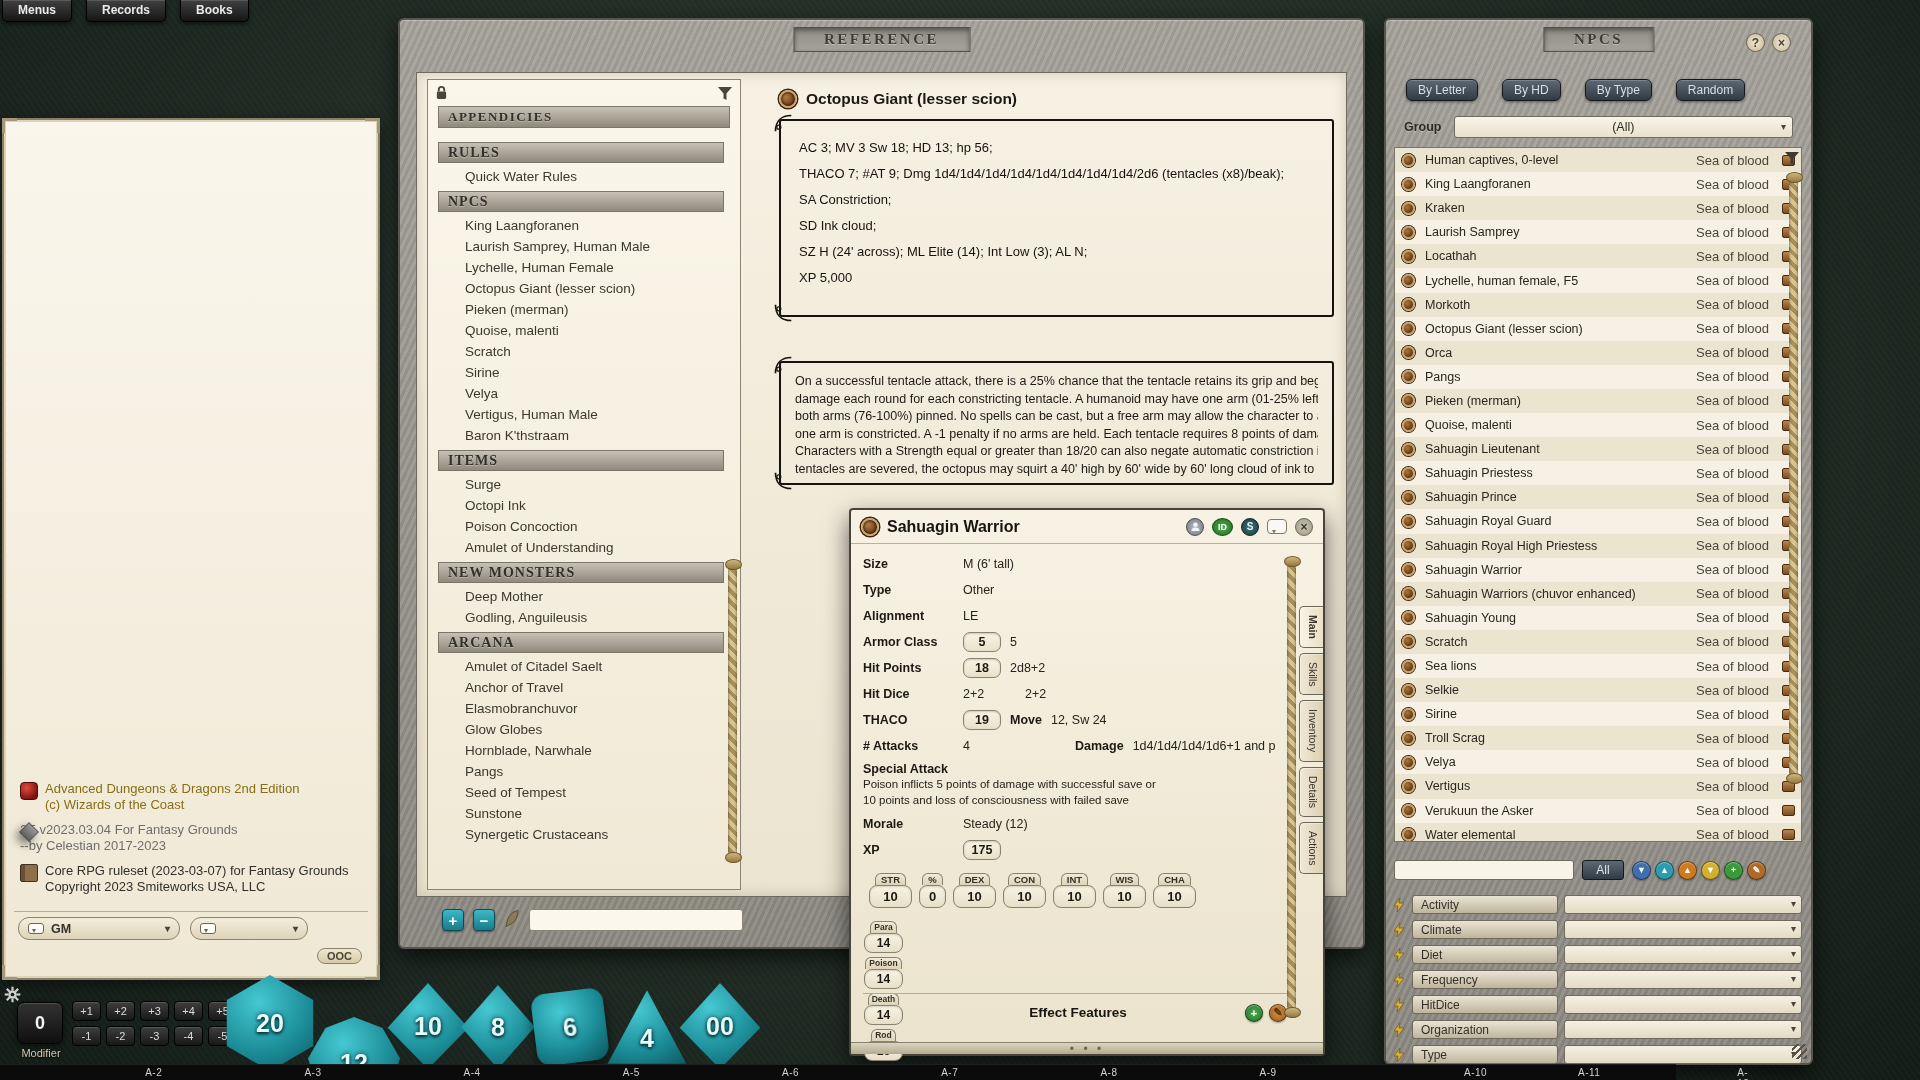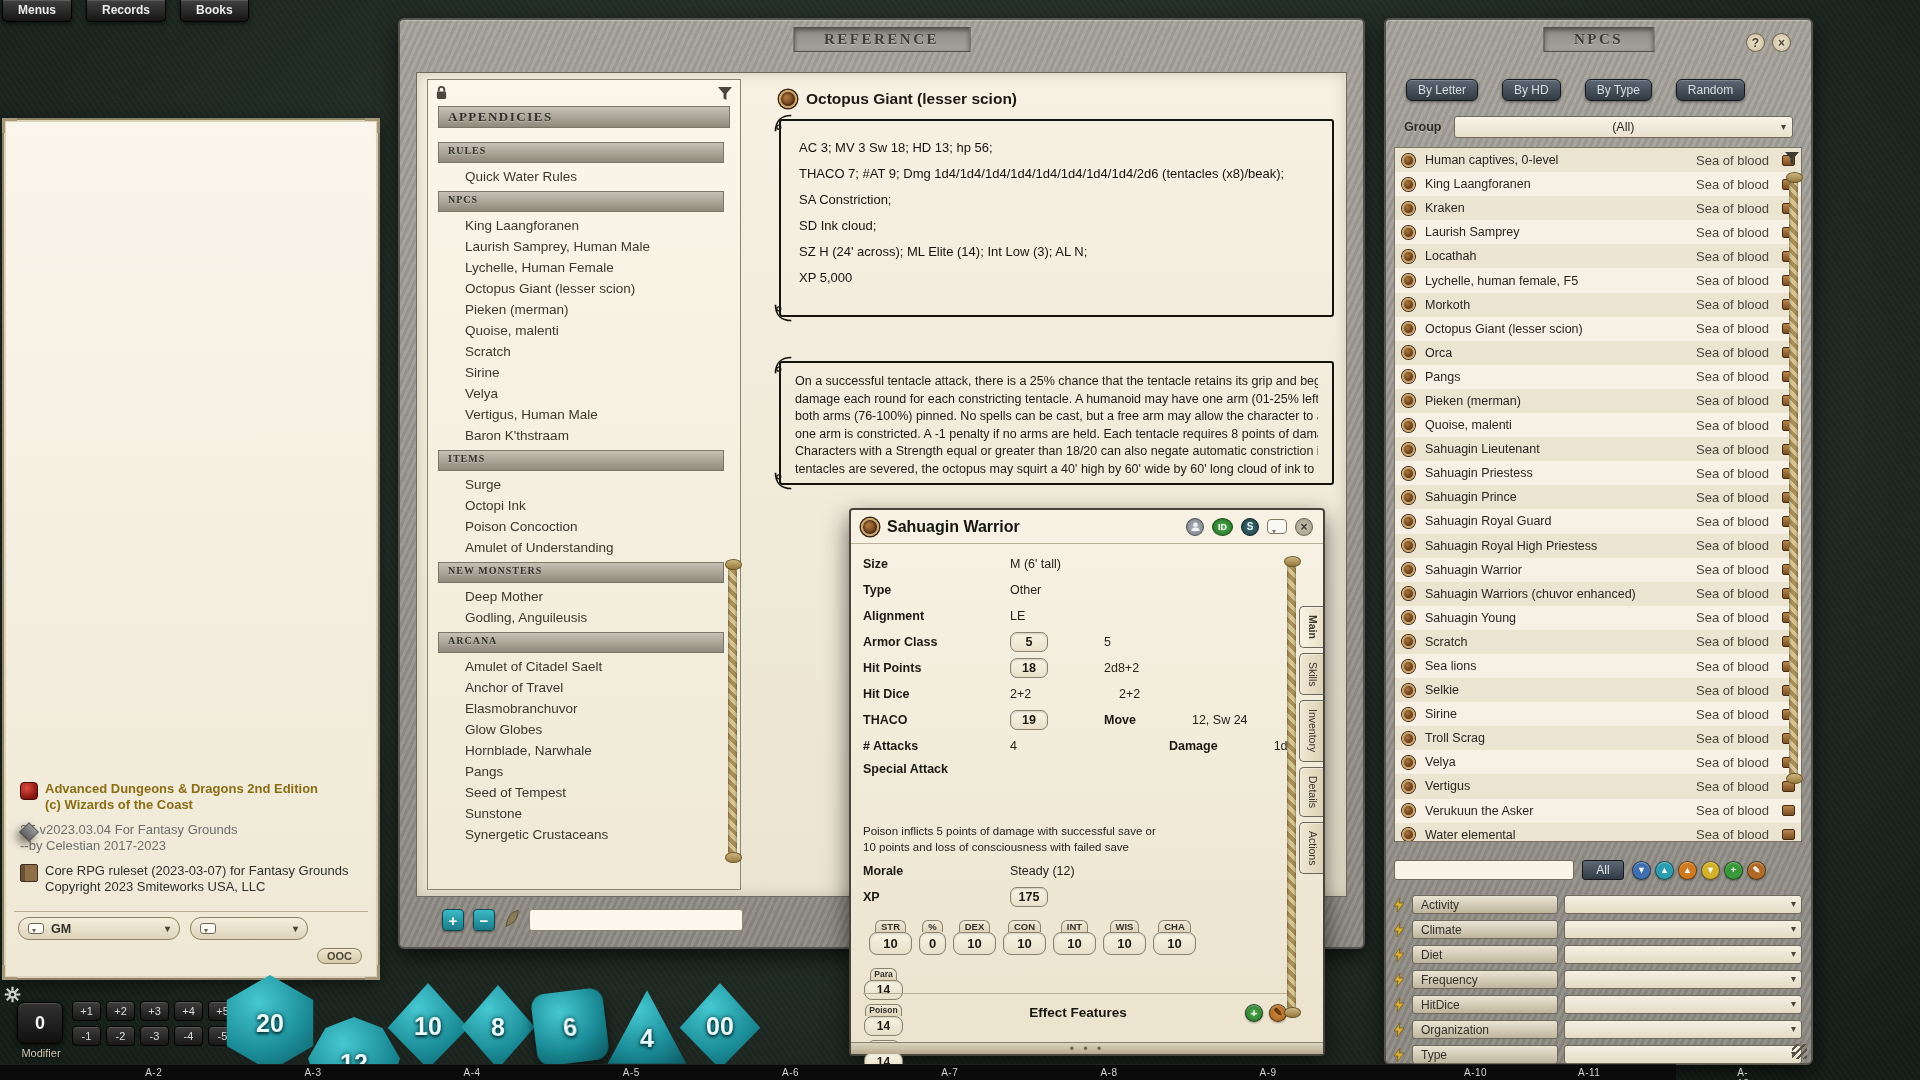--- a/index.html
+++ b/index.html
@@ -65,21 +65,21 @@
   .c-tl{ left:-2px; top:-2px; border-right:none; border-bottom:none; }
   .c-tr{ right:-2px; top:-2px; border-left:none; border-bottom:none; }
   .c-bl{ left:-2px; bottom:-2px; border-right:none; border-top:none; }
   .c-br{ right:-2px; bottom:-2px; border-left:none; border-top:none; }
   .chatlog { position:absolute; left:16px; right:14px; bottom:74px; }
   .msg { display:flex; gap:7px; margin-bottom:9px; font-size:13px; line-height:16px; }
   .msgicon { width:18px; height:18px; flex:none; margin-top:1px; }
   .msgicon.dnd-logo { background:radial-gradient(circle at 35% 30%,#e04a3a,#7e1410 75%); border-radius:4px; border:1px solid #4c0c08; }
   .msgicon.die { background:linear-gradient(#9a9a9a,#5f5f5f); border:1px solid #3c3c3c; transform:rotate(45deg) scale(.78); }
   .msgicon.book { background:linear-gradient(90deg,#6a5136 28%, #8d6f49 28%); border:1px solid #3e3023; border-radius:2px; }
-  .msg0 { color:#8a6d14;font-weight:bold; } .msg1 { color:#6e6e6e; } .msg2 { color:#30302b; }
+  .msg0 { color:#8a6d14; } .msg1 { color:#6e6e6e; } .msg2 { color:#30302b; }
   .chatline { position:absolute; left:10px; right:10px; bottom:66px; border-top:1px solid #b9ae8f; }
   .chatctrl { position:absolute; left:14px; bottom:38px; display:flex; gap:10px; }
   .dropdown {
     display:flex; align-items:center; gap:7px; height:23px;
     background:linear-gradient(#f4eedc,#ded4ba); border:1px solid #8c8268; border-radius:11px;
     padding:2px 9px; font-size:12.5px; font-weight:bold; color:#34312a;
   }
   .dropdown .chev { margin-left:auto; }
   .dd-gm { width:162px; } .dd-side { width:118px; }
   .bubble { width:16px; height:11px; background:#fdfcf6; border:1px solid #6f6650; border-radius:3px; position:relative; flex:none; }
@@ -144,21 +144,21 @@
   .sbtools { position:relative; height:26px; }
   .sbtools .lockicon { position:absolute; left:7px; top:5px; }
   .sbtools .funnelicon { position:absolute; right:8px; top:6px; }
   .appbar, .secbar {
     background:linear-gradient(#c6c1b4,#8f8a7c); border:1px solid #7b766a;
     font-family:"Liberation Serif", serif; font-weight:bold; color:#32302a;
     text-shadow:0 1px 0 rgba(255,255,255,.3);
   }
   .appbar { margin:0 10px; height:22px; font-size:13px; letter-spacing:1.5px; padding:2px 9px; }
   .seclist { position:absolute; top:58px; left:10px; right:16px; bottom:8px; overflow:hidden; }
-  .secbar { height:21px; margin:4px 0 3px; font-size:10px; letter-spacing:1px; padding:2px 9px; }
+  .secbar { height:21px; margin:4px 0 3px; font-size:14px; letter-spacing:1px; padding:2px 9px; }
   .secitem { font-size:13.5px; color:#3b382e; padding:2px 0 2px 27px; line-height:17px; white-space:nowrap; overflow:hidden; }
   .siderope { right:3px; top:60%; height:36%; }
 
   .refdetail { position:absolute; left:354px; top:6px; right:4px; bottom:6px; }
   .dtitle-row { display:flex; align-items:center; gap:9px; margin:11px 0 0 8px; }
   .braidicon {
     width:18px; height:18px; border-radius:50%; flex:none;
     background:radial-gradient(circle at 35% 35%, #b57c42, #683a19 72%);
     border:2px solid #caa36a; box-shadow:0 0 0 1.5px #3c2410, inset 0 0 3px #000;
   }
@@ -194,21 +194,21 @@
   .ticon { width:18px; height:18px; border-radius:50%; display:flex; align-items:center; justify-content:center; font-size:10px; font-weight:bold; flex:none; }
   .t-person { background:radial-gradient(#b8bdc2,#70777d); border:1px solid #4a4f54; }
   .t-id { width:21px; background:radial-gradient(#53b053,#1f671f); color:#fff; font-size:9px; border:1px solid #124612; }
   .t-s { background:radial-gradient(#42737a,#1a393d); color:#dff2f2; border:1px solid #0e2326; }
   .t-bub { width:20px; height:15px; border-radius:4px; background:#f9f8f2; border:1px solid #837960; position:relative; }
   .t-bub::after { content:""; position:absolute; left:4px; bottom:-5px; border:4px solid transparent; border-top-color:#837960; border-left-width:2px; border-right-width:2px; }
   .t-close { background:radial-gradient(#c9c3b4,#a29a87); color:#3a362c; font-size:12px; border:1px solid #6d6654; }
 
   .sheet-body { position:absolute; left:12px; top:44px; width:430px; bott
 om:26px; bottom:26px; }
-  .srow { display:flex; align-items:center; min-height:20px; margin-bottom:6px; font-size:12.5px; color:#26231c;gap:47px; }
+  .srow { display:flex; align-items:center; min-height:20px; margin-bottom:6px; font-size:12.5px; color:#26231c; }
   .srow.top { align-items:flex-start;flex-direction:column; }
   .slabel { width:100px; font-weight:bold; color:#1c1913; flex:none; }
   .sbox {
     width:38px; height:20px; flex:none; margin-right:9px;
     border:1.5px solid #8a8170; border-radius:7px;
     background:linear-gradient(#f8f3e3,#e9e1ca); box-shadow:inset 0 1px 2px rgba(0,0,0,.18);
     font-weight:bold; font-size:12.5px; text-align:center; line-height:18px; color:#1c1913;
   }
   .sval {}
   .w60 { width:62px; flex:none; }

